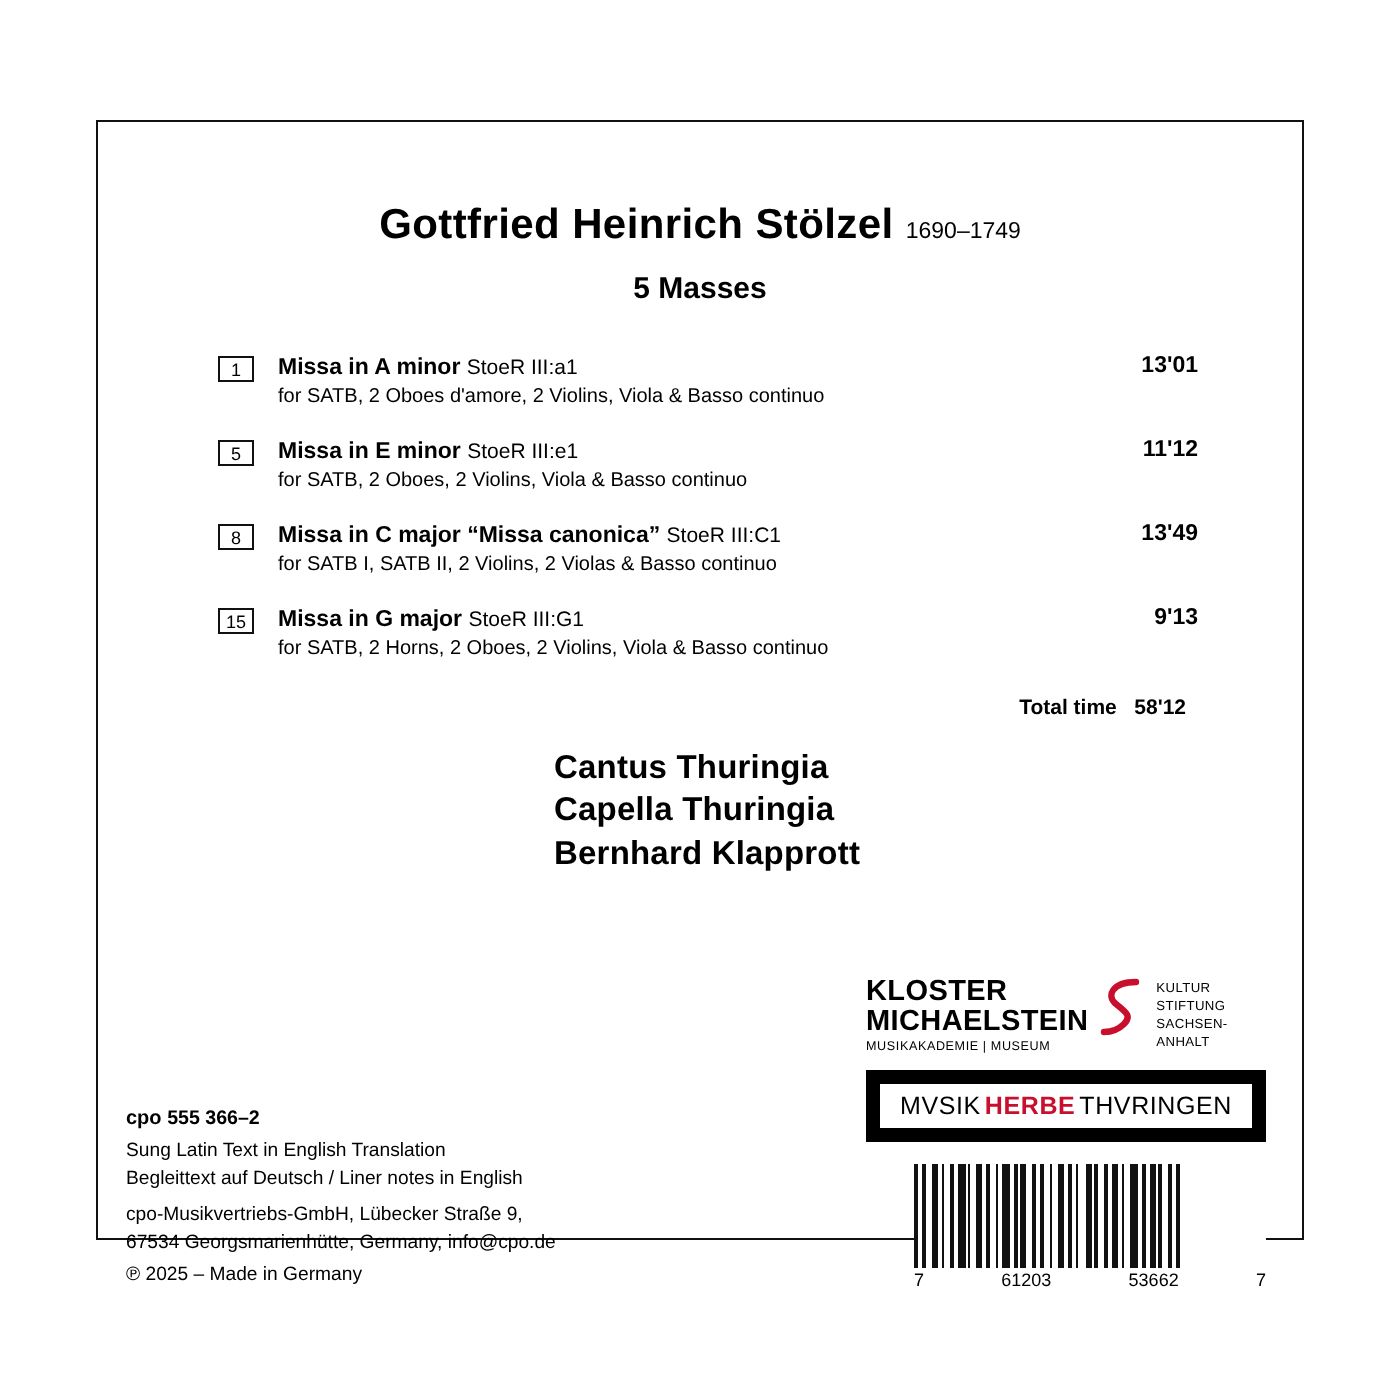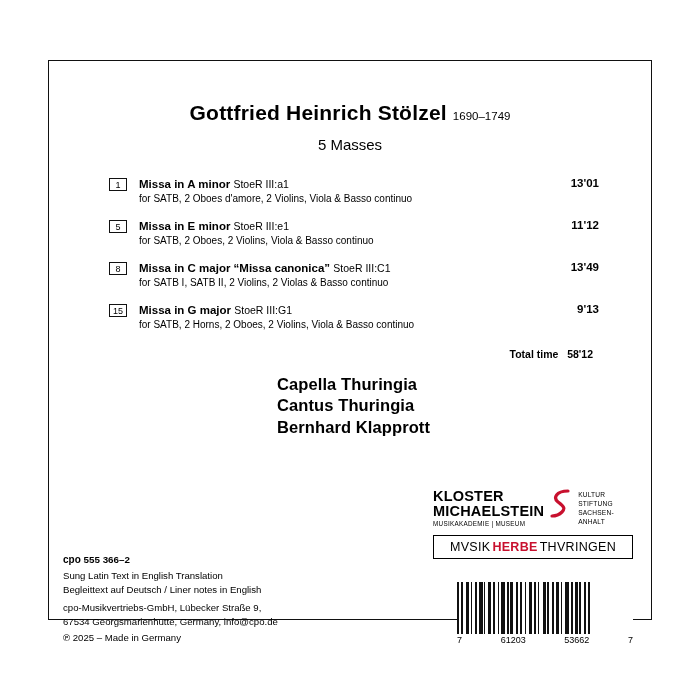--- a/index.html
+++ b/index.html
@@ -48,21 +48,21 @@
     letter-spacing: 0.2px;
   }
   .composer .dates {
     font-size: 11.5px;
     font-weight: normal;
     letter-spacing: 0;
   }
   .subtitle {
     margin-top: 11px;
     font-size: 15px;
-    font-weight: normal;
+    font-weight: bold;
   }
 
   
   .tracks {
     margin-top: 24px;
     padding: 0 56px 0 60px;
   }
   .track {
     position: relative;
     margin-bottom: 13px;
@@ -161,21 +161,21 @@
     position: relative;
   }
   .stiftung {
     font-size: 6.6px;
     line-height: 1.35;
     letter-spacing: 0.2px;
     padding-top: 2px;
   }
   .musikland {
     margin-top: 7px;
-    border: 1px solid #000000;
+    border: 7px solid #000000;
     height: 22px;
     display: flex;
     align-items: center;
     justify-content: center;
     font-size: 12.5px;
     letter-spacing: 0.3px;
     white-space: nowrap;
   }
   .musikland .red {
     color: #c8102e;
@@ -304,22 +304,22 @@
 
       </div>
 
       <div class="total">
         <span>Total time</span>
         &nbsp;
         <span>58'12</span>
       </div>
 
       <div class="performers">
+        <div>Cantus Thuringia</div>
         <div>Capella Thuringia</div>
-        <div>Cantus Thuringia</div>
         <div>Bernhard Klapprott</div>
       </div>
 
       <div class="logo-block">
         <div class="kloster">
           <div class="kloster-text">
             <div class="kloster-l1">KLOSTER</div>
             <div class="kloster-l2">MICHAELSTEIN</div>
             <div class="kloster-l3">MUSIKAKADEMIE | MUSEUM</div>
           </div>

